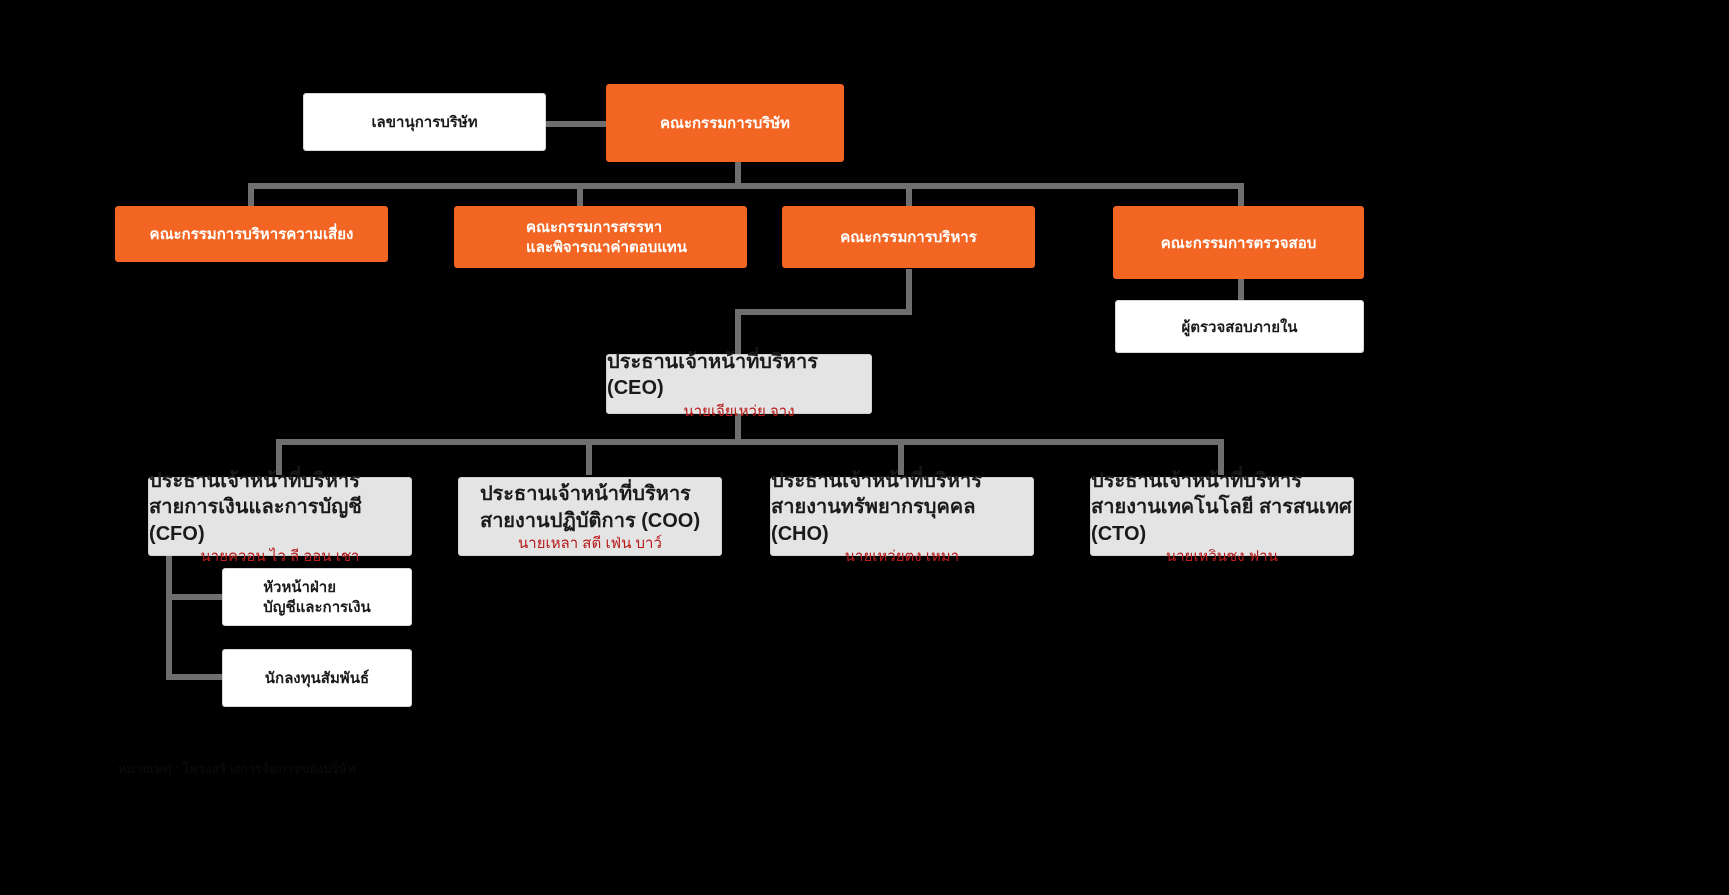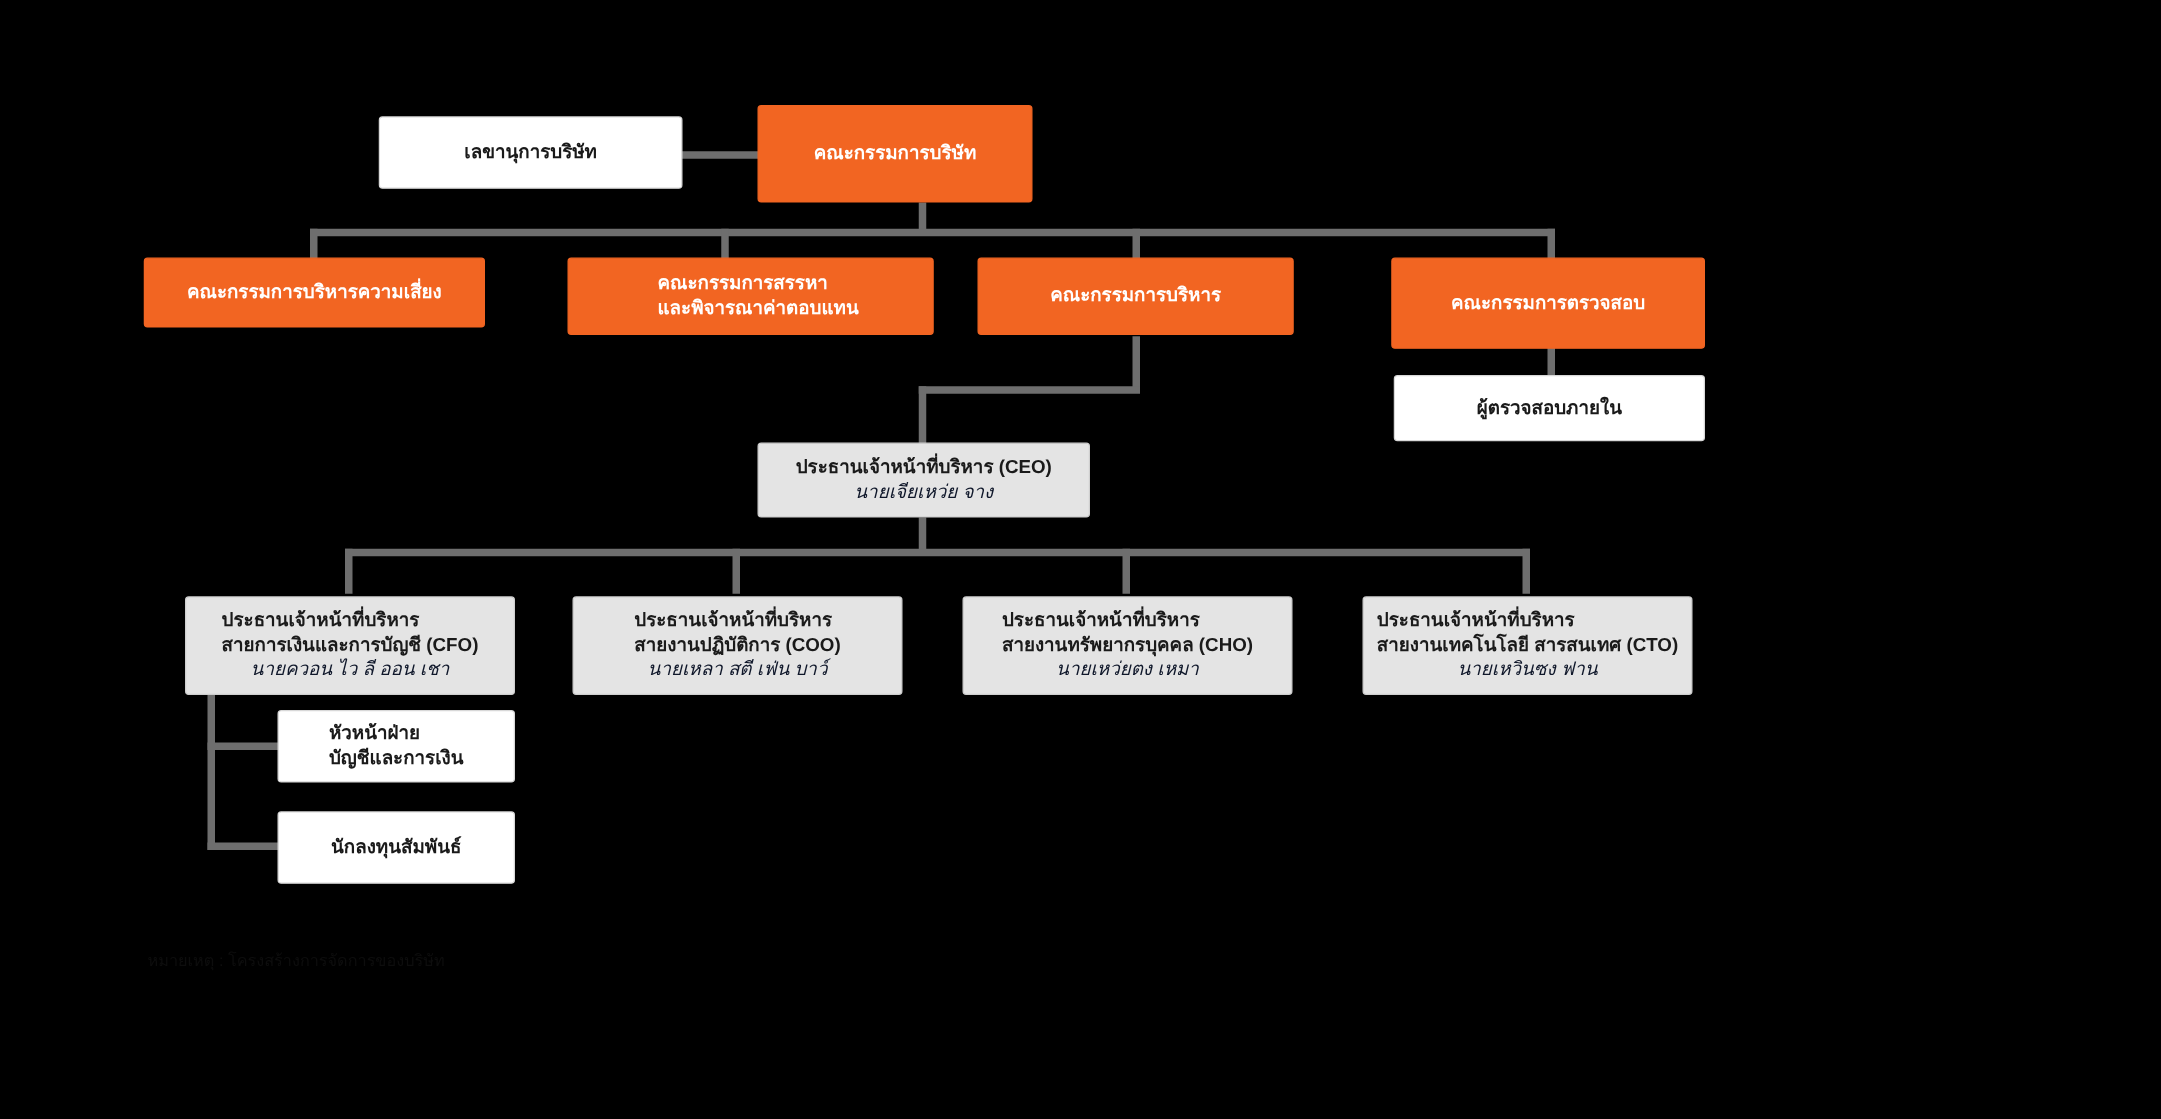--- a/index.html
+++ b/index.html
@@ -68,27 +68,26 @@
     color: #1a1a1a;
   }
 
   
   .node.grey {
     background: #e4e4e4;
     border: 1px solid #cfcfcf;
     color: #1a1a1a;
   }
   .node.grey .title {
-    font-size: 15px;
+    font-size: 20px;
     color: #1a1a1a;
   }
   .node.grey .person {
     font-size: 15px;
-    color: #0f172a;
-    font-style: italic;
+    color: #b91c1c;
   }
 
   
   #footer-note {
     position: absolute;
     left: 118px;
     top: 760px;
     width: 430px;
     font-size: 13px;
     line-height: 1.45;
@@ -128,21 +127,21 @@
   <div class="conn" style="left:1218px; top:439px; width:6px; height:36px;"></div>
 
   <div class="conn" style="left:166px; top:556px; width:6px; height:124px;"></div>
   <div class="conn" style="left:166px; top:594px; width:62px; height:6px;"></div>
   <div class="conn" style="left:166px; top:674px; width:62px; height:6px;"></div>
 
   <div class="node white" style="left:303px; top:93px; width:243px; height:58px;">
     <div class="title">เลขานุการบริษัท</div>
   </div>
 
-  <div class="node orange" style="left:606px; top:84px; width:220px; height:78px;">
+  <div class="node orange" style="left:606px; top:84px; width:238px; height:78px;">
     <div class="title">คณะกรรมการบริษัท</div>
   </div>
 
   <div class="node orange" style="left:115px; top:206px; width:273px; height:56px;">
     <div class="title">คณะกรรมการบริหารความเสี่ยง</div>
   </div>
 
   <div class="node orange" style="left:454px; top:206px; width:293px; height:62px;padding-left:12px;">
     <div class="title">คณะกรรมการสรรหา
 และพิจารณาค่าตอบแทน</div>

